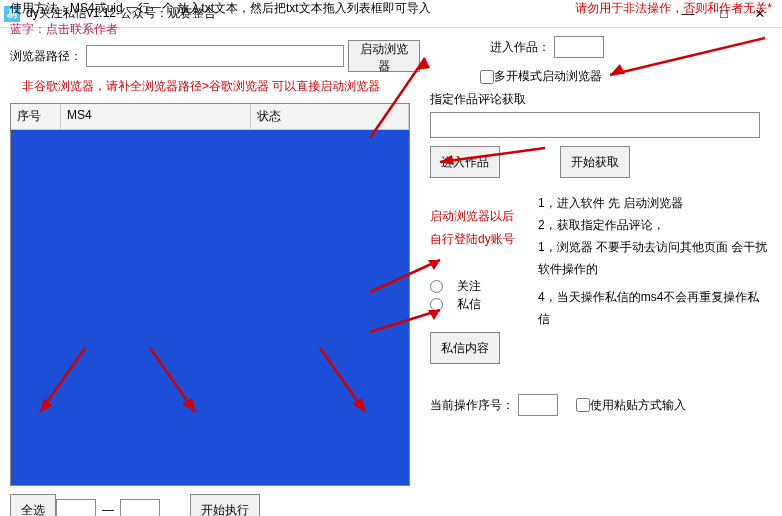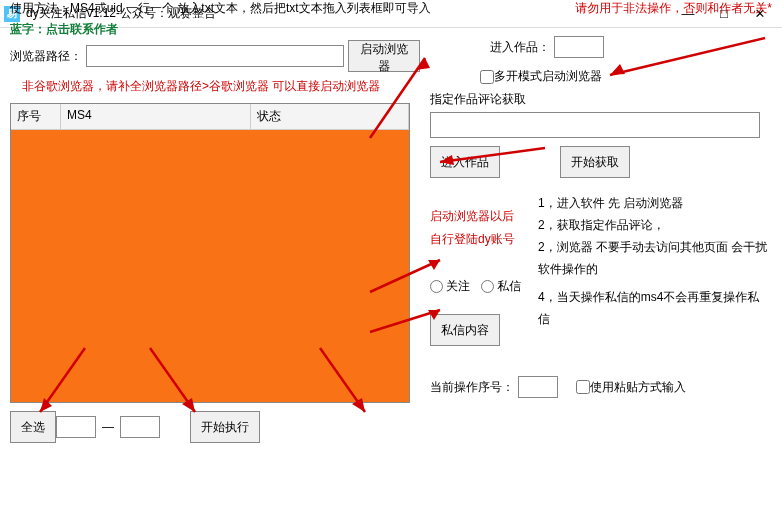--- a/index.html
+++ b/index.html
@@ -8,32 +8,32 @@
     .titlebar .icon { width: 16px; height: 16px; background: #4fc3f7; margin-right: 6px; display: inline-flex; align-items: center; justify-content: center; color: #fff; font-size: 10px; font-weight: bold; }
     .titlebar .title { flex: 1; font-size: 12px; }
     .titlebar .winbtns { display: flex; }
     .titlebar .winbtn { width: 36px; height: 26px; display: flex; align-items: center; justify-content: center; font-size: 13px; }
     .content { position: relative; padding: 8px 10px; }
     .row { display: flex; align-items: center; margin-bottom: 6px; }
     .lbl { margin-right: 4px; white-space: nowrap; }
     .txt { border: 1px solid #888; height: 22px; padding: 0 4px; font-size: 12px; background: #fff; }
     .btn { border: 1px solid #888; background: #f0f0f0; height: 32px; padding: 0 10px; font-size: 12px; cursor: pointer; }
     .red { color: #d00000; }
-    .blue { color: #15803d; font-weight: bold; }
-    .table-wrap { border: 1px solid #888; width: 400px; height: 300px; background: #f97316; }
+    .blue { color: #be185d; }
+    .table-wrap { border: 1px solid #888; width: 400px; height: 383px; background: #1d4ed8; }
     .thead { display: flex; background: #f4f4f4; border-bottom: 1px solid #ccc; }
     .th { padding: 4px 6px; border-right: 1px solid #ccc; font-size: 12px; }
     .th1 { width: 50px; }
     .th2 { width: 190px; }
     .th3 { flex: 1; }
     .left-col { position: absolute; left: 10px; top: 12px; width: 410px; }
     .right-col { position: absolute; left: 430px; top: 8px; width: 340px; }
     .chk { display: inline-flex; align-items: center; gap: 0; }
     .chk input { width: 14px; height: 14px; }
-    .radio { display: inline-flex; align-items: center; gap: 3px; margin-right: 8px; }
+    .radio { display: inline-flex; align-items: center; gap: 14px; margin-right: 8px; }
     .radio input { width: 13px; height: 13px; }
     .instructions { font-size: 12px; line-height: 22px; }
     .arrow { position: absolute; pointer-events: none; }
     svg.arrow line, svg.arrow path { stroke: #d00000; stroke-width: 2.5; fill: none; }
     svg.arrow polygon { fill: #d00000; }
     .footer { position: absolute; left: 10px; bottom: 6px; right: 10px; }
   </style>
 </head>
 <body>
 
@@ -102,21 +102,21 @@
           <label class="radio">
               <input type="radio" name="mode" style="">
               <span>私信</span>
             </label>
         </div>
         <button class="btn" style="margin-top:18px">私信内容</button>
       </div>
       <div class="instructions" style="flex:1;margin-left:8px">
         <div>1，进入软件 先 启动浏览器</div>
         <div>2，获取指定作品评论，</div>
-        <div>2，浏览器 不要手动去访问其他页面 会干扰软件操作的</div>
+        <div>1，浏览器 不要手动去访问其他页面 会干扰软件操作的</div>
         <div style="margin-top:6px">4，当天操作私信的ms4不会再重复操作私信</div>
       </div>
     </div>
 
     <div class="row" style="margin-top:30px">
       <span class="lbl">当前操作序号：</span>
       <input class="txt" style="width: 40px;" value="">
       <label class="chk" style="margin-left:18px">
         <input type="checkbox" style="">
         <span>使用粘贴方式输入</span>

